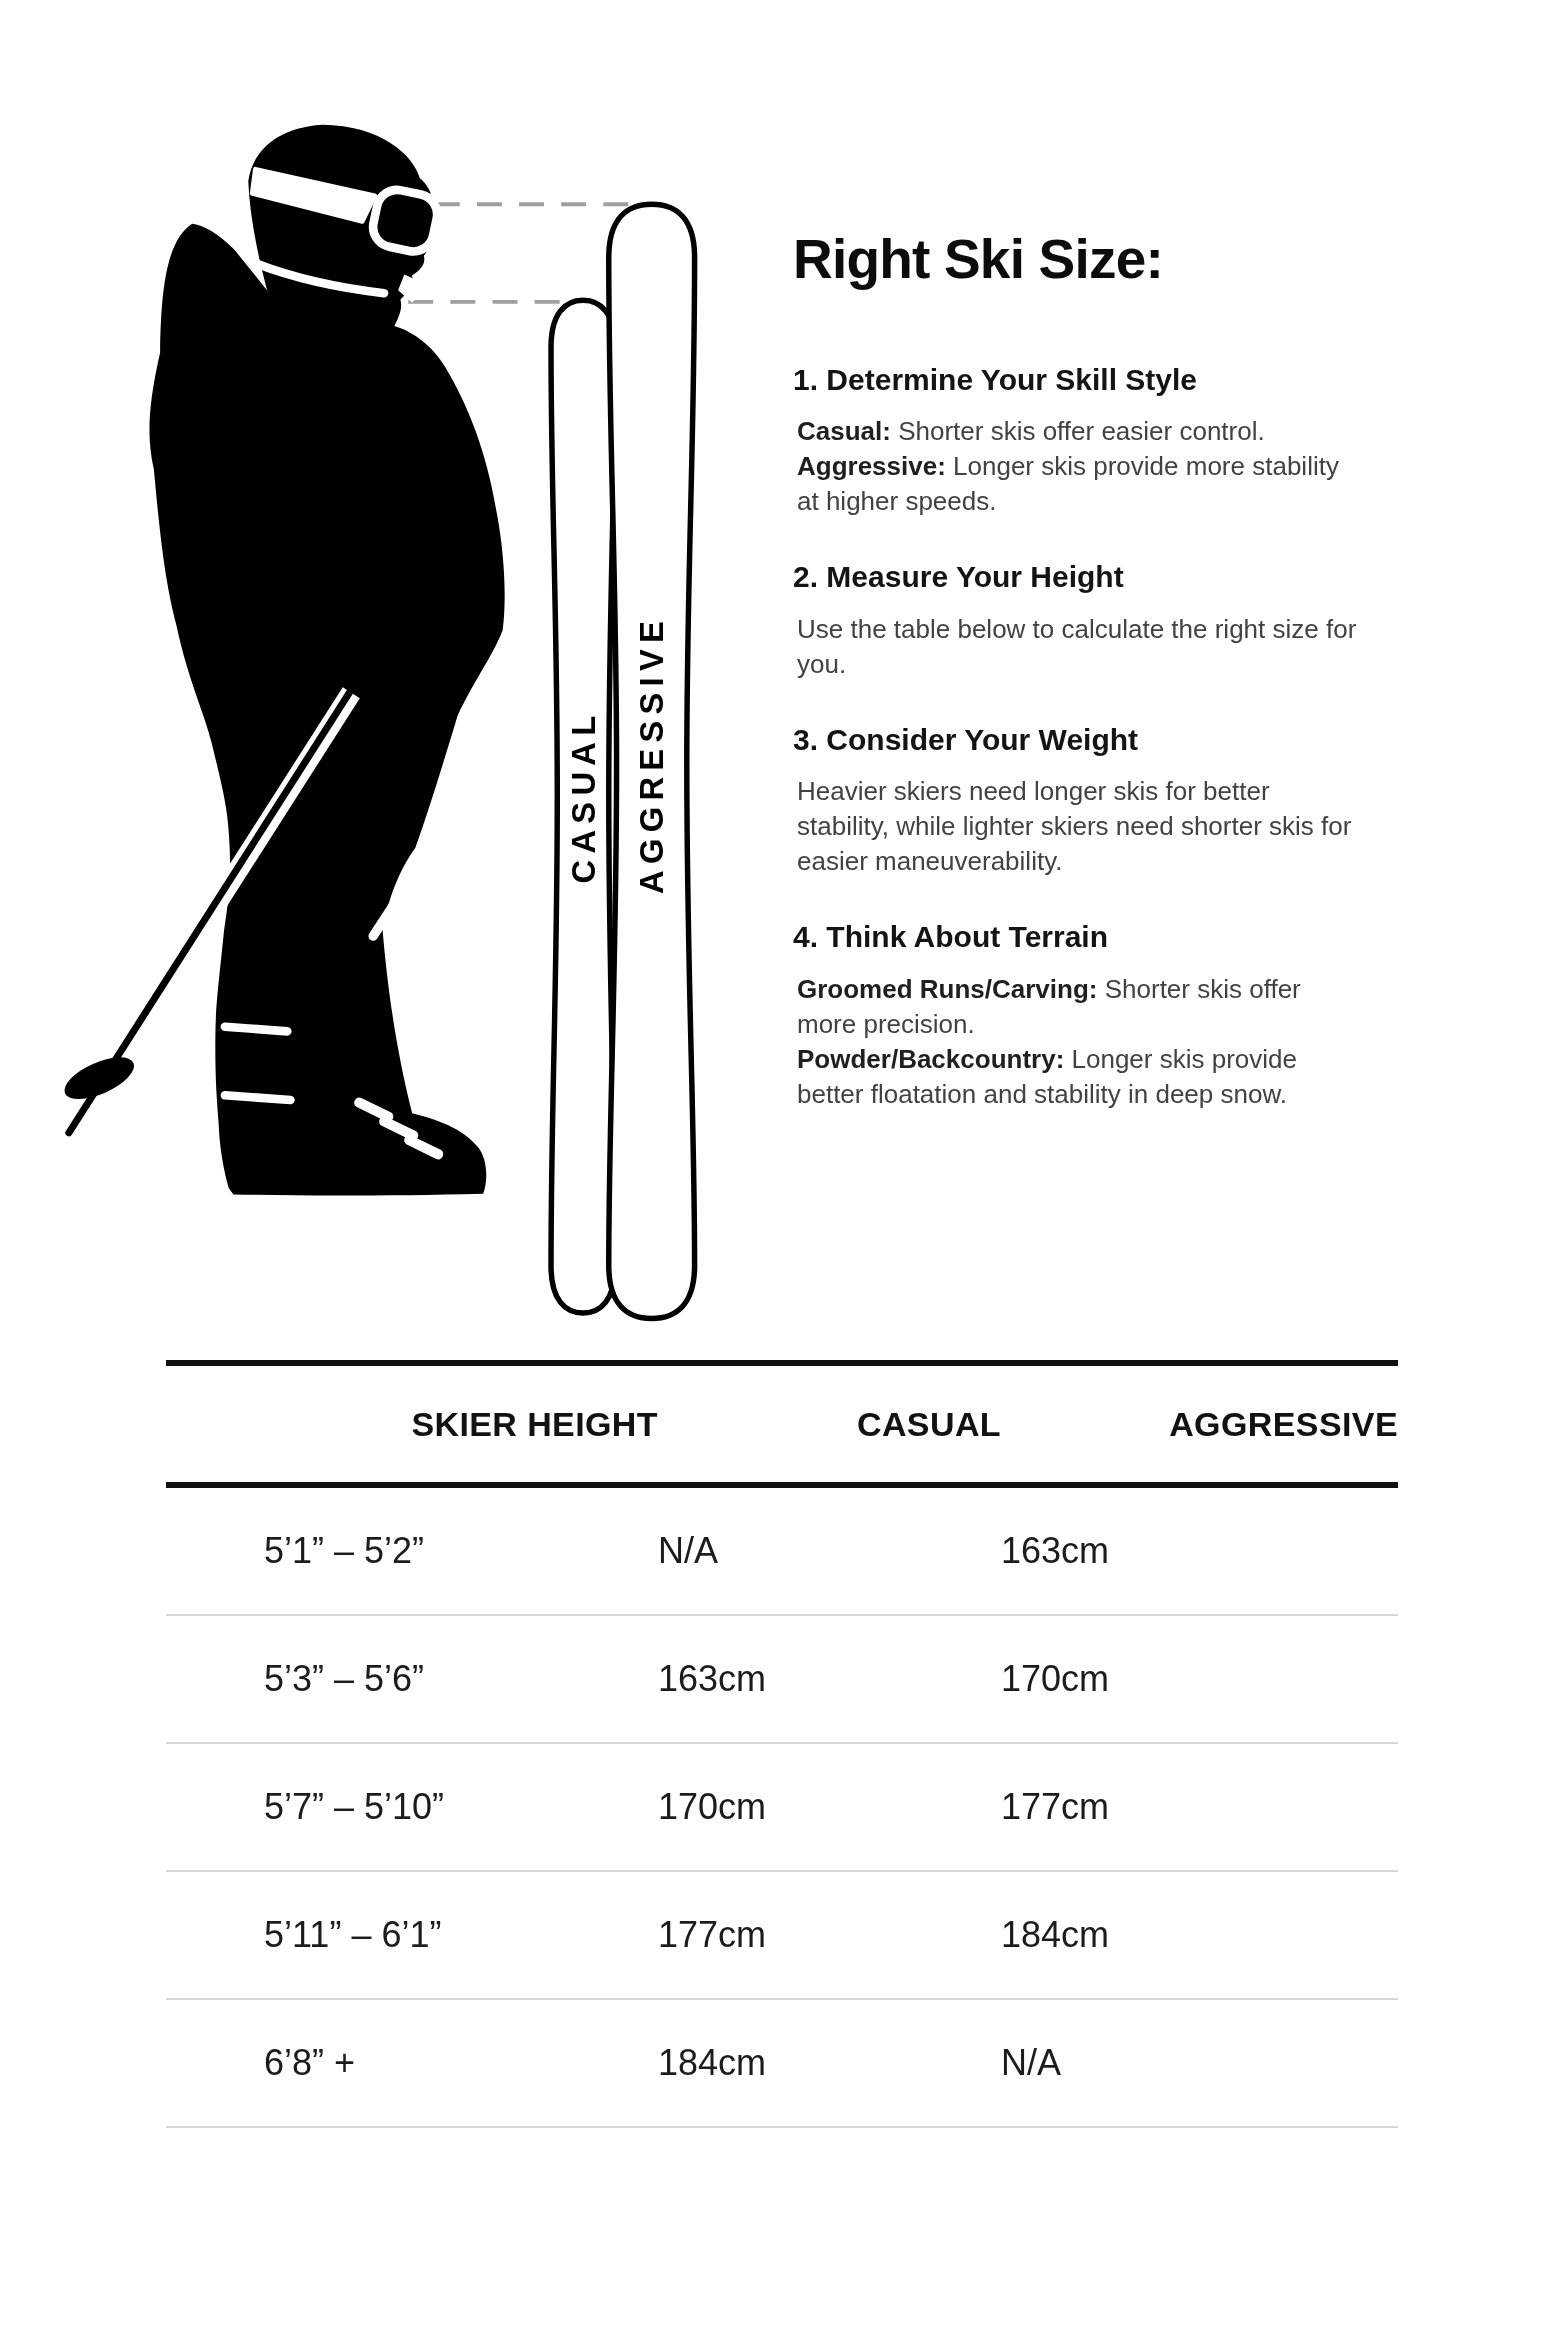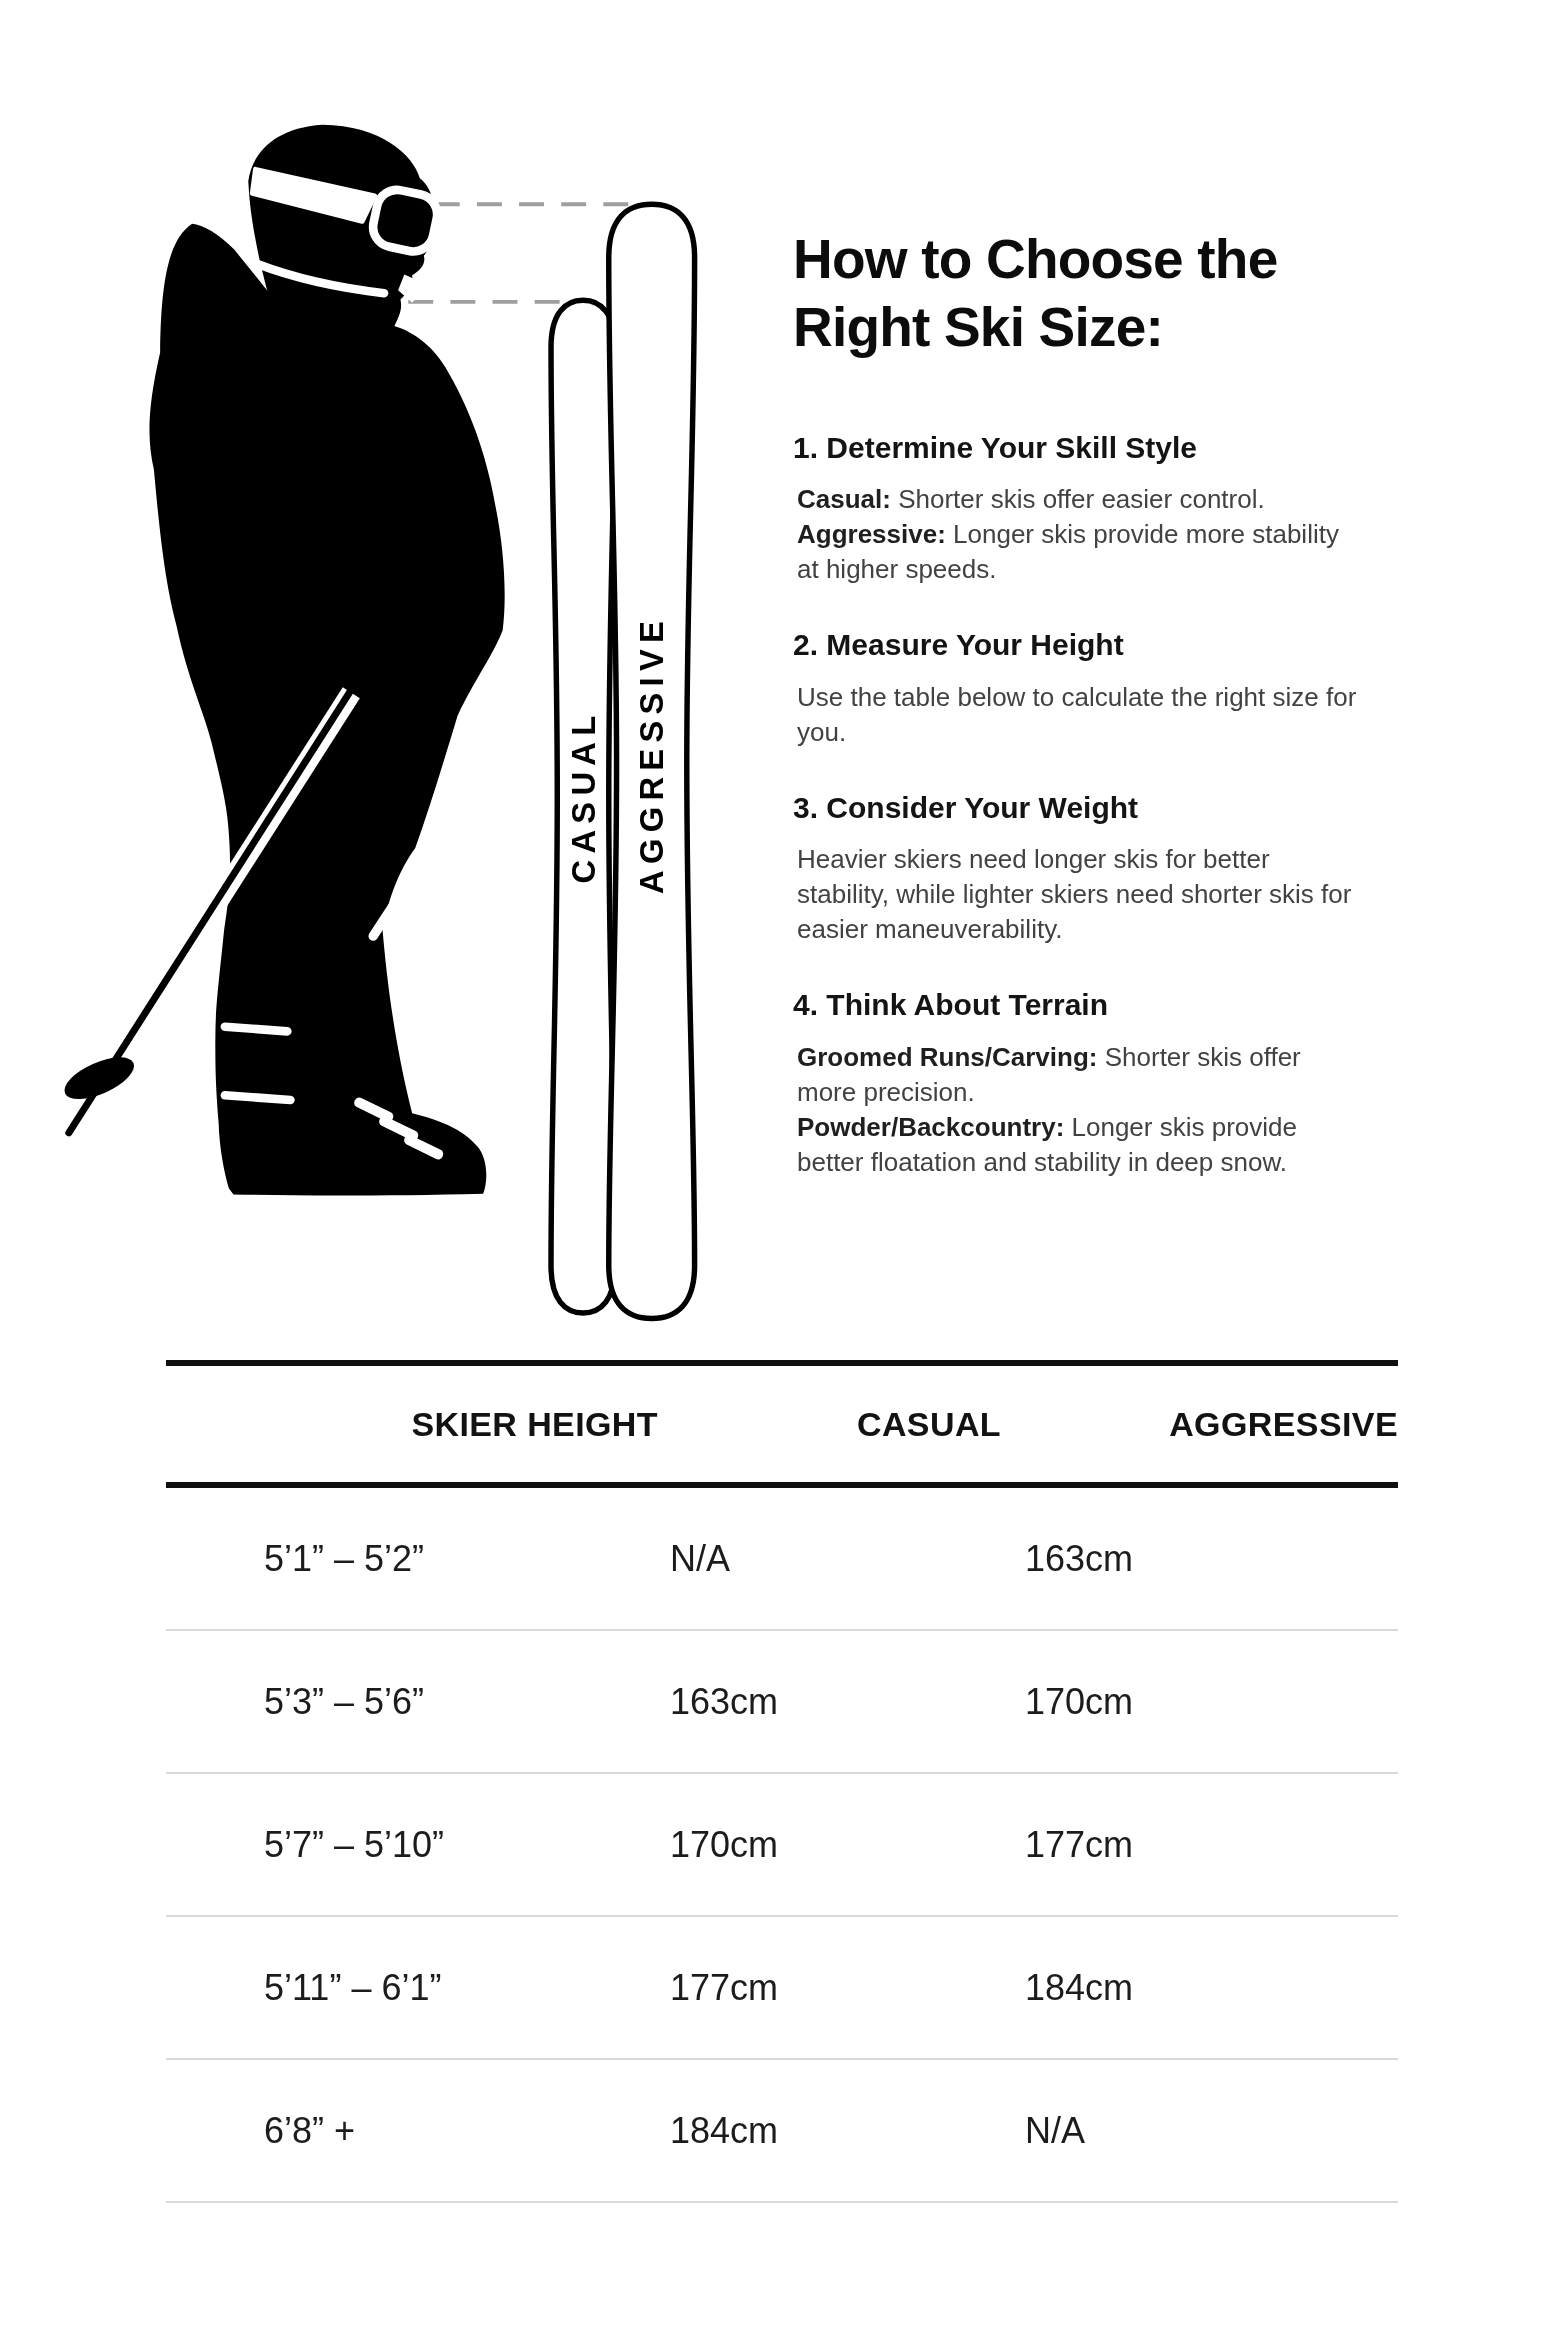--- a/index.html
+++ b/index.html
@@ -32,23 +32,22 @@
   
   .size-table{position:absolute;left:166px;top:1360px;width:1232px;}
   .t-head{
     display:grid;grid-template-columns:394px 343px 1fr;padding-left:98px;
     box-sizing:border-box;height:128px;align-items:center;
     border-top:6.2px solid #101010;border-bottom:6.2px solid #101010;
   }
   .th{font-size:34px;font-weight:700;letter-spacing:0.4px;color:#121212;text-align:right;}
   .t-row{
     display:grid;grid-template-columns:394px 343px 1fr;padding-left:98px;
-    box-sizing:border-box;height:143px;align-items:center;
+    box-sizing:border-box;height:128px;align-items:center;
     border-bottom:2.3px solid #d9d9d9;
-    gap:12px;
   }
   .td{font-size:36px;font-weight:400;color:#1c1c1c;}
 </style>
 </head>
 <body>
 
 <svg class="illustration" viewBox="0 0 860 1580" aria-hidden="true">
 
   <line class="dash" x1="497" y1="122" x2="788" y2="122"></line>
   <line class="dash" x1="463" y1="247" x2="698" y2="247"></line>
@@ -140,21 +139,20 @@
     <g fill="#ffffff">
       <rect x="392" y="1276" width="54" height="13" rx="6" transform="rotate(26 419 1282)"></rect>
       <rect x="424" y="1300" width="54" height="13" rx="6" transform="rotate(26 451 1306)"></rect>
       <rect x="456" y="1324" width="54" height="13" rx="6" transform="rotate(26 483 1330)"></rect>
     </g>
   </g>
 </svg>
 
 <div class="content">
   <h1 class="title">
-    <div>How to Choose the</div>
     <div>Right Ski Size:</div>
   </h1>
 
   <div class="section">
     <h2 class="sec-heading">1. Determine Your Skill Style</h2>
     <p class="sec-body">
       <span><b class="lead">Casual:</b><span> Shorter skis offer easier control.</span></span><br>
       <span><b class="lead">Aggressive:</b><span> Longer skis provide more stability at higher speeds.</span></span>
     </p>
   </div>

